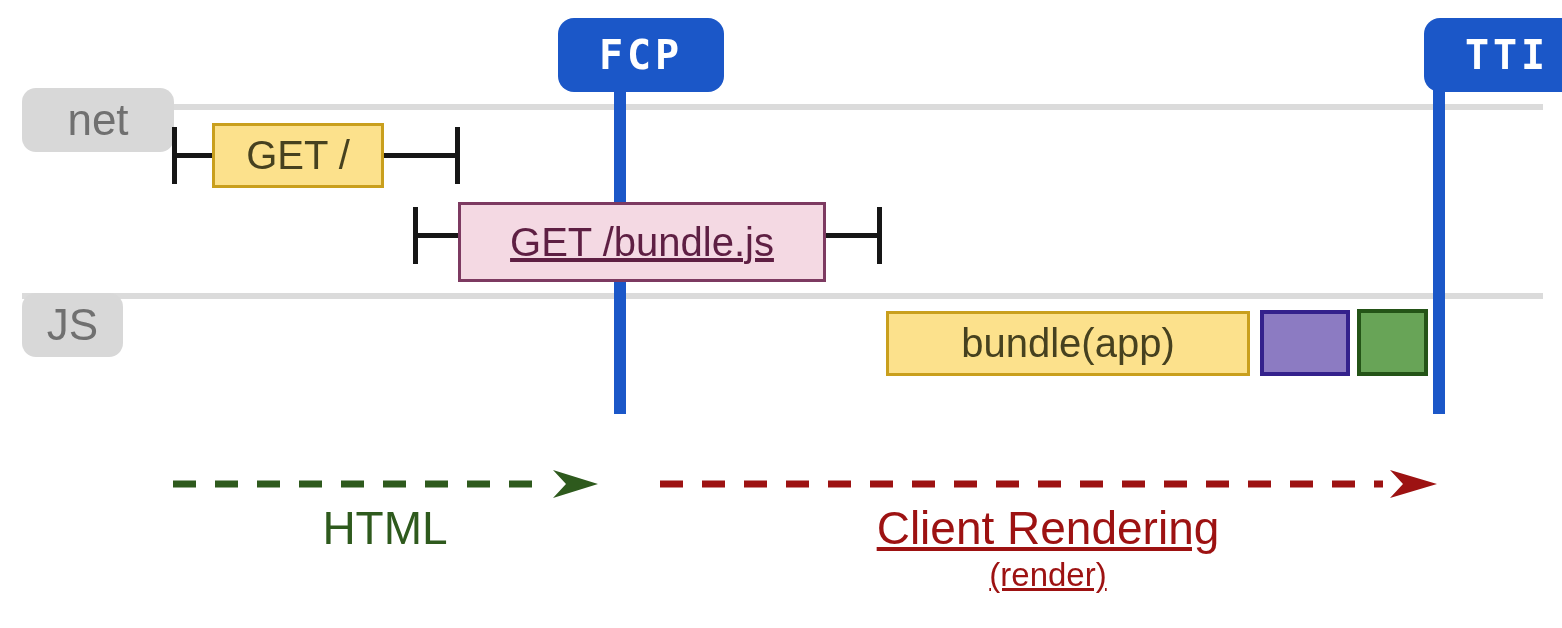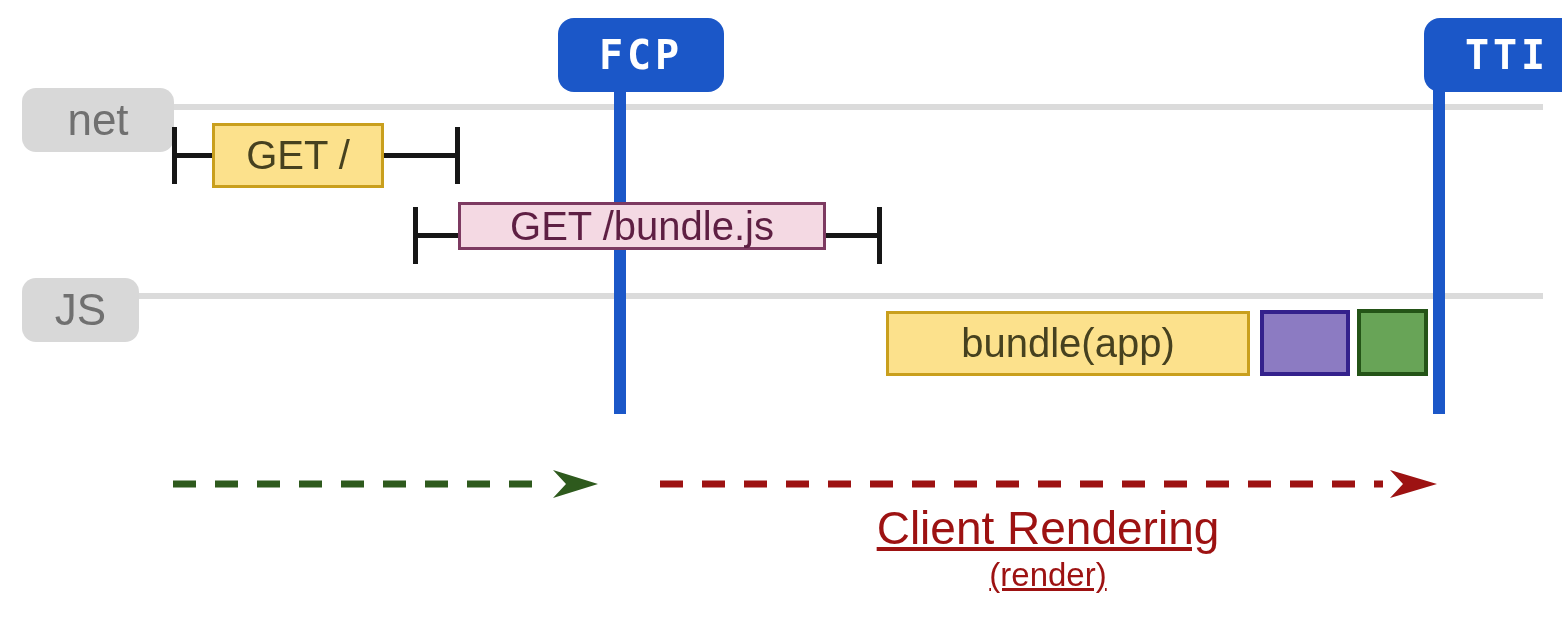--- a/index.html
+++ b/index.html
@@ -20,21 +20,21 @@
   
   .lane-label{
     position:absolute;left:22px;height:64px;
     background:var(--label-bg,#d8d8d8);
     color:var(--label-text,#707070);
     border-radius:14px;
     display:flex;align-items:center;justify-content:center;
     font-size:44px;z-index:1;
   }
   .lane-label.net{top:88px;width:152px;}
-  .lane-label.js{top:278px;width:117px;}
+  .lane-label.js{top:293px;width:101px;}
   
   .metric-line{
     position:absolute;top:86px;width:12px;height:328px;
     background:var(--blue,#1b57c8);z-index:3;
   }
   .metric-line.fcp{left:614px;}
   .metric-line.tti{left:1433px;}
   
   .metric-badge{
     position:absolute;top:18px;width:166px;height:74px;
@@ -67,21 +67,21 @@
     background:var(--yellow-fill,#fce18c);
     border:3px solid var(--yellow-border,#c99f1d);
     color:var(--yellow-text,#46411f);
   }
   .task.pink{
     background:var(--pink-fill,#f4d9e3);
     border:3px solid var(--pink-border,#7d3a61);
     color:var(--pink-text,#5e1f43);
   }
   .task.get-root{left:212px;top:123px;width:172px;height:65px;}
-  .task.get-bundle{left:458px;top:202px;width:368px;height:48px;}
+  .task.get-bundle{left:458px;top:202px;width:368px;height:80px;text-decoration:underline;}
   .task.render-app{left:886px;top:311px;width:364px;height:65px;}
   .task.purple{
     left:1260px;top:310px;width:90px;height:66px;
     background:var(--purple-fill,#8c7bc2);
     border:4px solid var(--purple-border,#34218c);
   }
   .task.green{
     left:1357px;top:309px;width:71px;height:67px;
     background:var(--green-fill,#68a457);
     border:4px solid var(--green-border,#245417);
@@ -145,19 +145,20 @@
   <svg class="phase-arrow html" width="432" height="32" viewBox="0 0 432 32">
     <line x1="5" y1="16" x2="378" y2="16" stroke="currentColor" stroke-width="7" stroke-dasharray="23 19"></line>
     <polygon points="385,2 430,16 385,30 398,16" fill="currentColor"></polygon>
   </svg>
   <svg class="phase-arrow cr" width="785" height="32" viewBox="0 0 785 32">
     <line x1="5" y1="16" x2="728" y2="16" stroke="currentColor" stroke-width="7" stroke-dasharray="23 19"></line>
     <polygon points="735,2 782,16 735,30 748,16" fill="currentColor"></polygon>
   </svg>
 
   <div class="phase html">
+    <div class="phase-main">HTML</div>
   </div>
   <div class="phase cr">
     <div class="phase-main">Client Rendering</div>
     <div class="phase-sub">(render)</div>
   </div>
 
 </div>
 
 </body></html>

